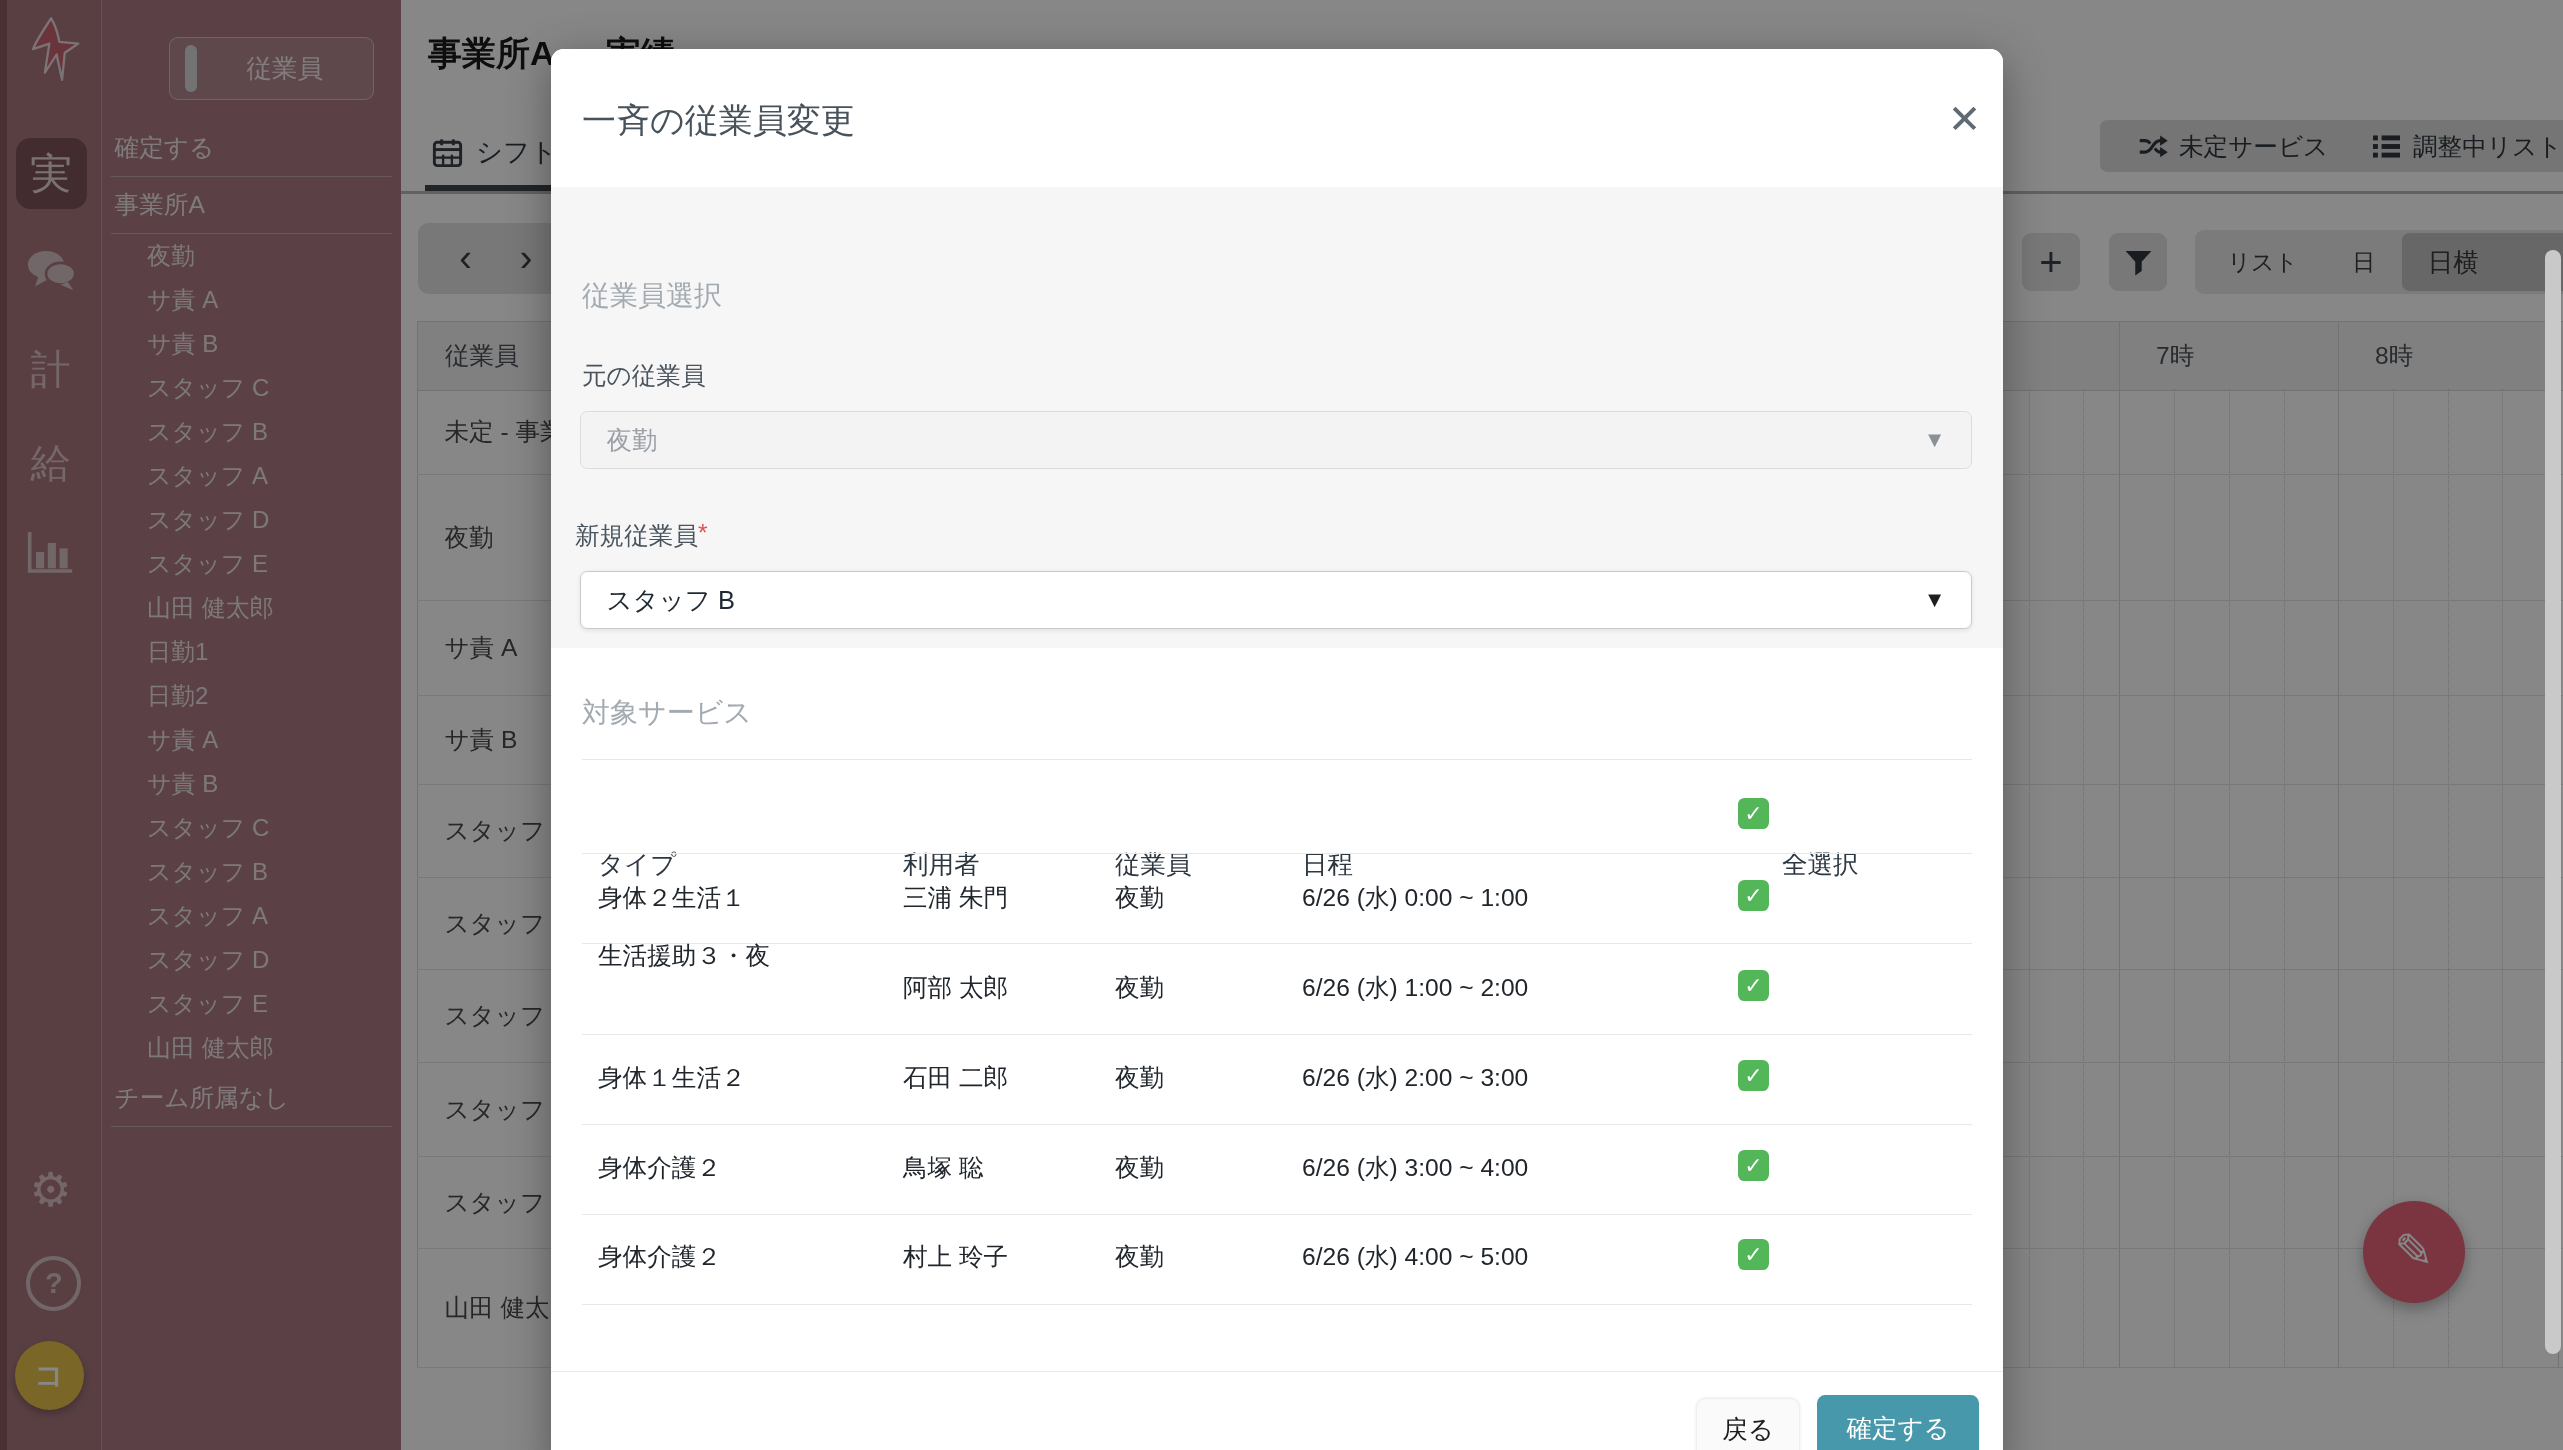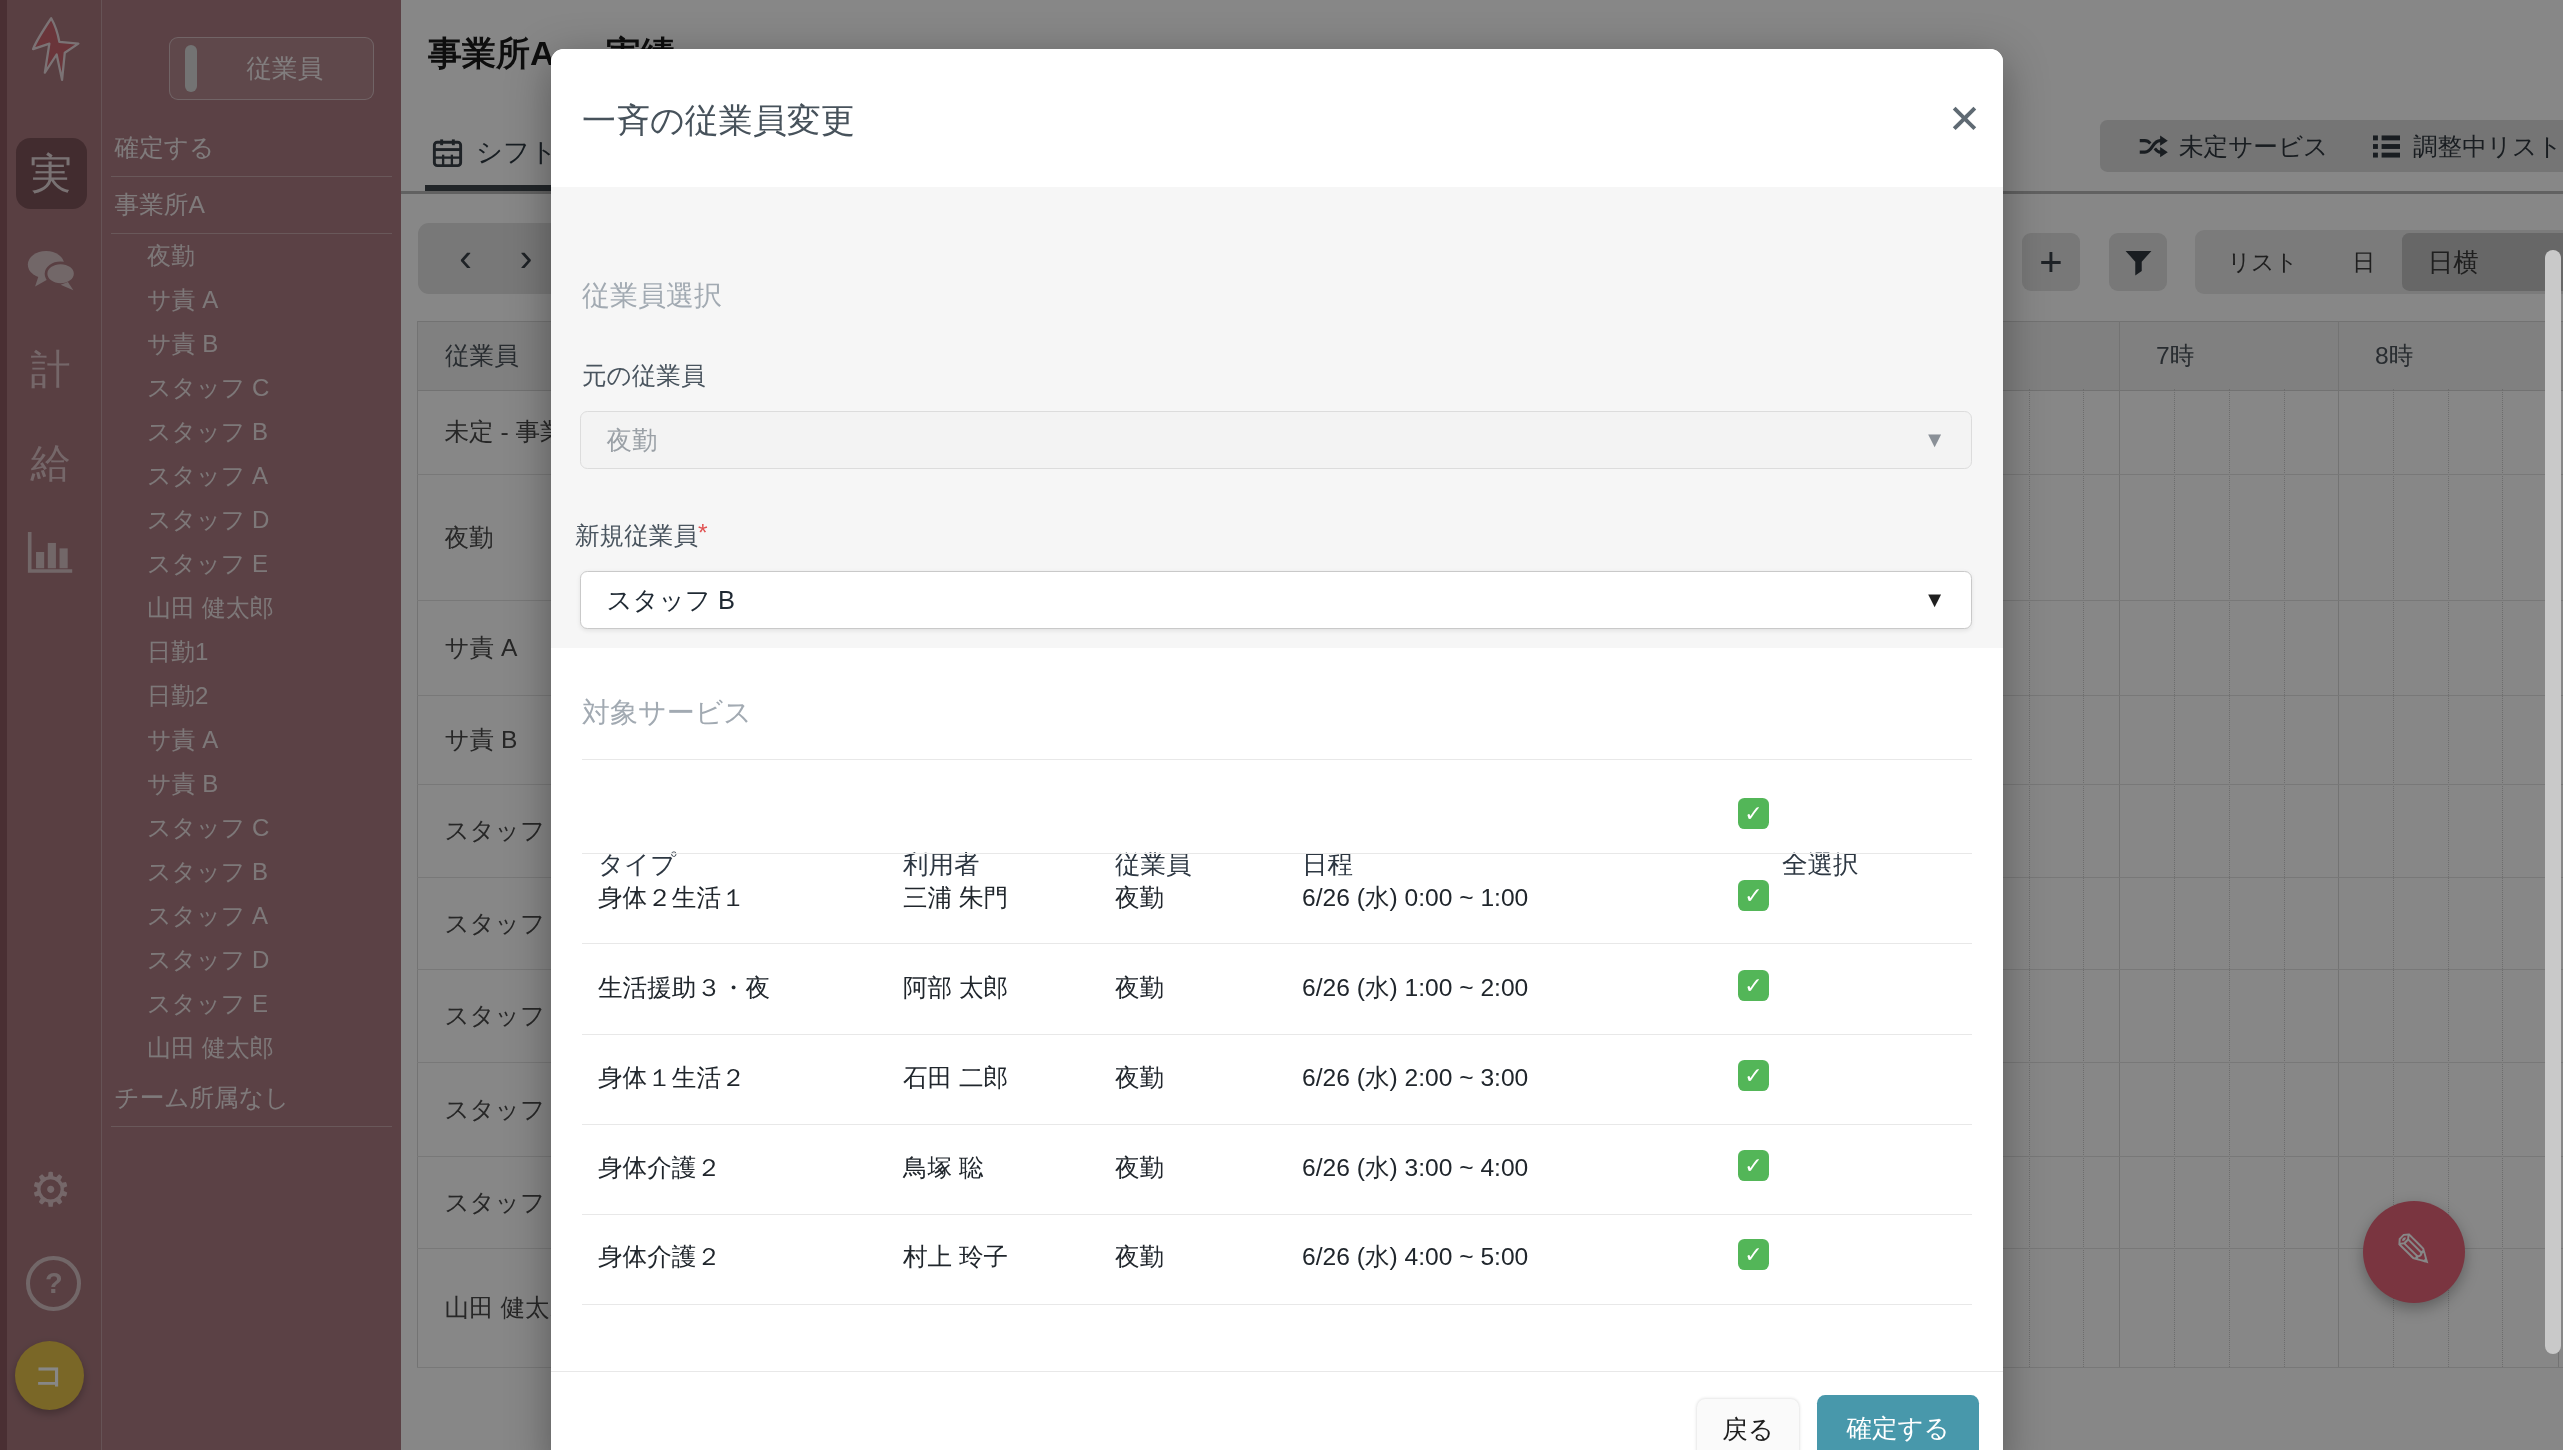--- a/index.html
+++ b/index.html
@@ -321,21 +321,21 @@
   <div class="abs m-col" style="left:1231px;top:798px">全選択</div>
   <div class="abs m-div" style="top:804px"></div>
 
   <div class="abs m-cell" style="left:47px;top:832px">身体２生活１</div>
   <div class="abs m-cell" style="left:352px;top:832px">三浦 朱門</div>
   <div class="abs m-cell" style="left:564px;top:832px">夜勤</div>
   <div class="abs m-cell" style="left:751px;top:832px">6/26 (水) 0:00 ~ 1:00</div>
   <div class="abs chk" style="left:1187px;top:831px"></div>
   <div class="abs m-div" style="top:894px"></div>
 
-  <div class="abs m-cell" style="left:47px;top:922px">生活援助３・夜</div>
+  <div class="abs m-cell" style="left:47px;top:890px">生活援助３・夜</div>
   <div class="abs m-cell" style="left:352px;top:922px">阿部 太郎</div>
   <div class="abs m-cell" style="left:564px;top:922px">夜勤</div>
   <div class="abs m-cell" style="left:751px;top:922px">6/26 (水) 1:00 ~ 2:00</div>
   <div class="abs chk" style="left:1187px;top:921px"></div>
   <div class="abs m-div" style="top:985px"></div>
 
   <div class="abs m-cell" style="left:47px;top:1012px">身体１生活２</div>
   <div class="abs m-cell" style="left:352px;top:1012px">石田 二郎</div>
   <div class="abs m-cell" style="left:564px;top:1012px">夜勤</div>
   <div class="abs m-cell" style="left:751px;top:1012px">6/26 (水) 2:00 ~ 3:00</div>

